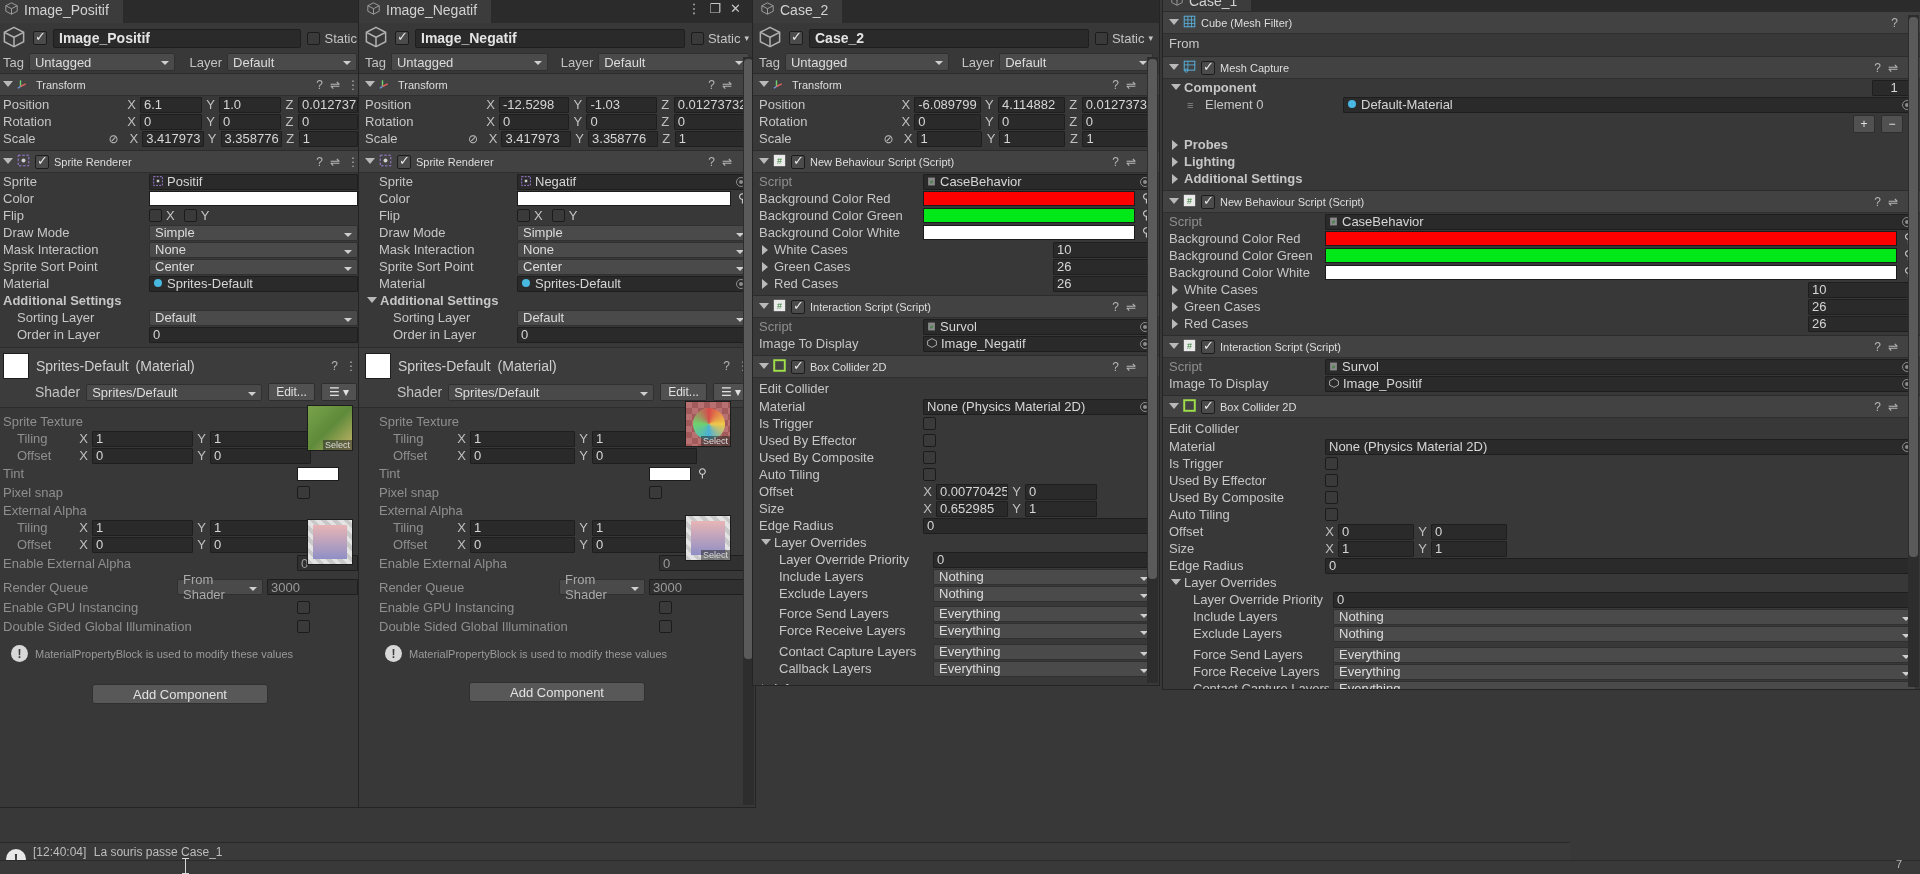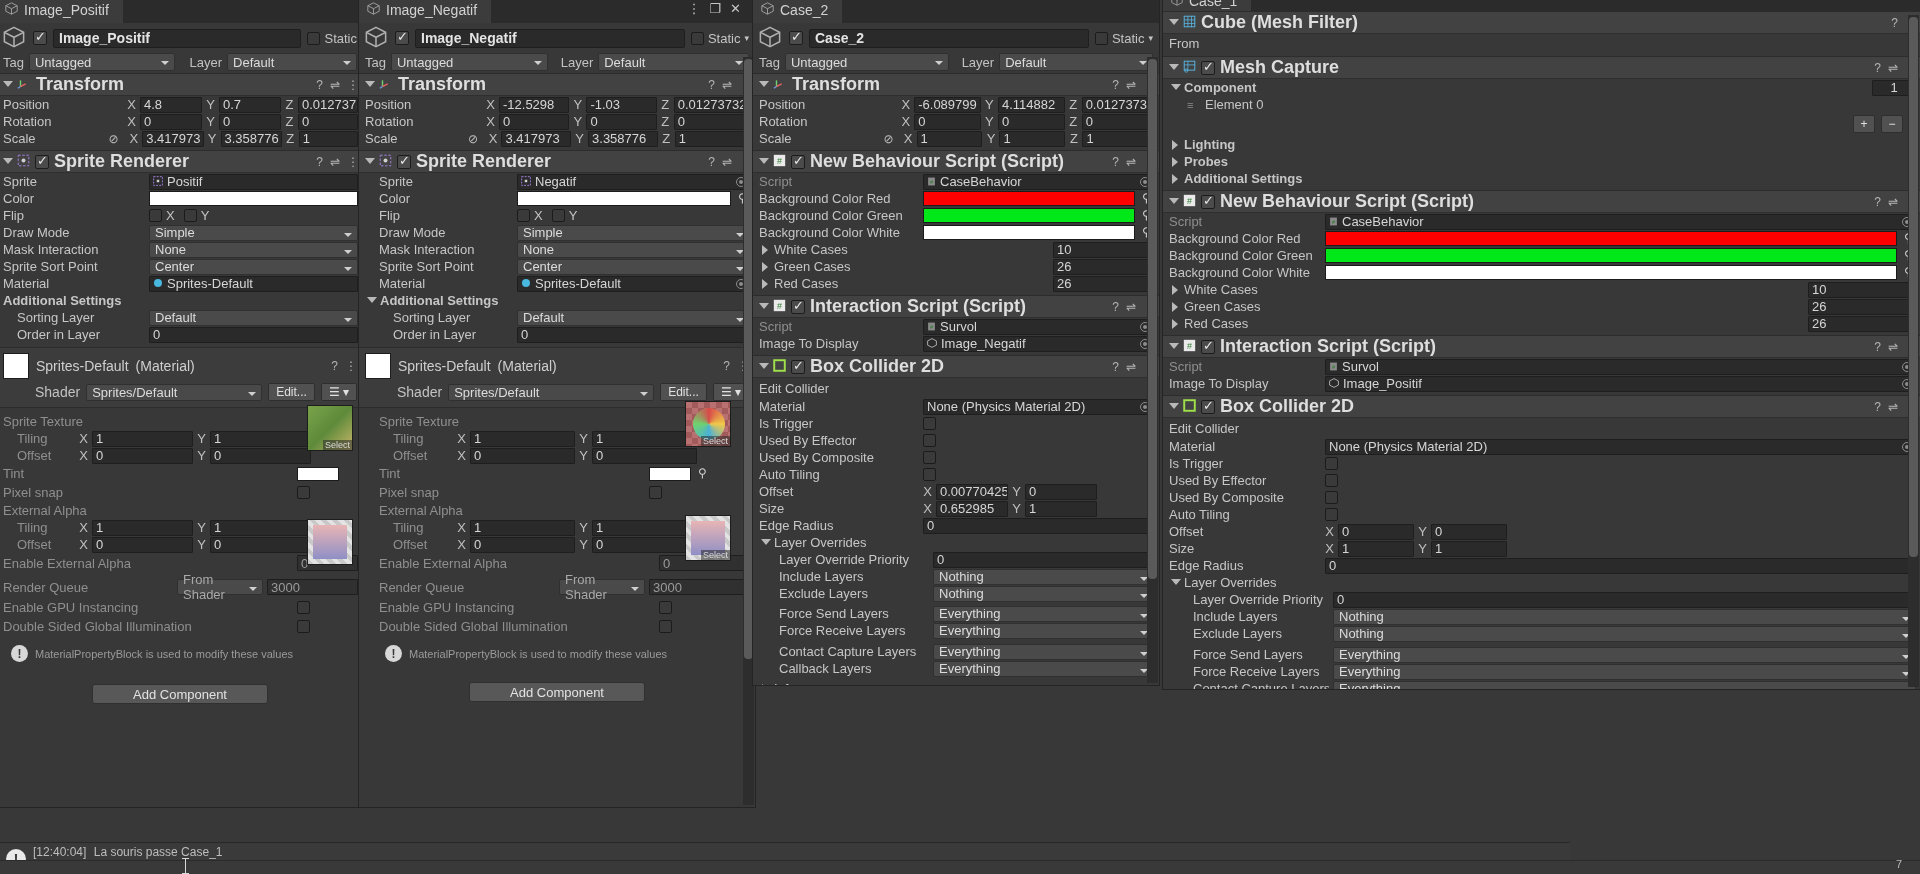--- a/index.html
+++ b/index.html
@@ -44,21 +44,21 @@
 
   
   .comp { border-top:1px solid #2c2c2c; }
   .comphdr { display:flex; align-items:center; height:22px; background:#424242; padding:0 4px; gap:5px;
              border-bottom:1px solid #2f2f2f; }
   .foldout { width:11px; height:11px; position:relative; flex:0 0 11px; cursor:pointer;}
   .foldout::after { content:""; position:absolute; left:2px; top:2px;
      border-left:5px solid transparent; border-right:5px solid transparent; border-top:6px solid #b9b9b9; }
   .foldout.closed::after { border-top:5px solid transparent; border-bottom:5px solid transparent;
      border-left:6px solid #b9b9b9; border-right:0; left:3px; top:1px;}
-  .comptitle { font-weight:bold; color:#dedede; font-size:18px; flex:1; }
+  .comptitle { font-weight:normal; color:#dedede; font-size:11px; flex:1; }
   .hdricons { display:flex; align-items:center; gap:7px; color:#b5b5b5; font-size:12px; }
 
   .row { display:flex; align-items:center; height:17px; padding:0 5px 0 6px; font-size:13px; gap:4px; }
   .row .name { color:#c6c6c6; white-space:nowrap; overflow:hidden; }
   .row .name.sub { padding-left:14px; }
   .row .name.dim { color:#8f8f8f; }
   .fld { background:#2a2a2a; border:1px solid #1e1e1e; border-radius:1px; height:16px;
          color:#d6d6d6; font-size:13px; padding:0 3px; display:flex; align-items:center; overflow:hidden; white-space:nowrap;}
   .fld.dim { color:#9a9a9a; background:#303030;}
   .axis { color:#c0c0c0; font-size:13px; width:9px; text-align:center; flex:0 0 9px;}
@@ -155,23 +155,23 @@
         <span class="comptitle">Transform</span>
         <span class="hdricons">
           <span>?</span>
           <span>⇌</span>
           <span>⋮</span>
         </span>
       </div>
       <div class="row">
         <span class="name" style="width:120px">Position</span>
         <span class="axis">X</span>
-            <span class="fld" style="width:62px">4.8</span>
-        <span class="axis">Y</span>
-            <span class="fld" style="width:62px">0.7</span>
+            <span class="fld" style="width:62px">6.1</span>
+        <span class="axis">Y</span>
+            <span class="fld" style="width:62px">1.0</span>
         <span class="axis">Z</span>
             <span class="fld" style="width:60px">0.01273732</span>
       </div>
       <div class="row">
         <span class="name" style="width:120px">Rotation</span>
         <span class="axis">X</span>
             <span class="fld" style="width:62px">0</span>
         <span class="axis">Y</span>
             <span class="fld" style="width:62px">0</span>
         <span class="axis">Z</span>
@@ -971,32 +971,39 @@
         </span>
       </div>
       <div class="row">
         <span class="foldout"></span>
         <span class="name section" style="flex:1">Component</span>
         <span class="fld" style="width:44px;justify-content:center">1</span>
       </div>
       <div class="row" style="padding-left:24px">
         <span style="color:#8c8c8c;font-size:11px;width:14px">≡</span>
         <span class="name" style="width:134px">Element 0</span>
+        <span class="objfield" style="flex:1">
+          <span><svg width="10" height="10" viewBox="0 0 16 16">
+                  <circle cx="8" cy="8" r="6.4" fill="#49b8e0"></circle>
+                </svg></span>
+          <span>Default-Material</span>
+          <span class="rad"></span>
+        </span>
       </div>
       <div style="display:flex;justify-content:flex-end;gap:6px;padding:2px 18px 3px 0">
         <span class="btnsm" style="width:22px;justify-content:center;padding:0">+</span>
         <span class="btnsm" style="width:22px;justify-content:center;padding:0">−</span>
       </div>
       <div class="row">
         <span class="foldout closed"></span>
+        <span class="name section">Probes</span>
+      </div>
+      <div class="row">
+        <span class="foldout closed"></span>
         <span class="name section">Lighting</span>
-      </div>
-      <div class="row">
-        <span class="foldout closed"></span>
-        <span class="name section">Probes</span>
       </div>
       <div class="row">
         <span class="foldout closed"></span>
         <span class="name section">Additional Settings</span>
       </div>
     </div>
 
     <div class="comp" style="margin-top:3px">
       <div class="comphdr">
         <span class="foldout"></span>

